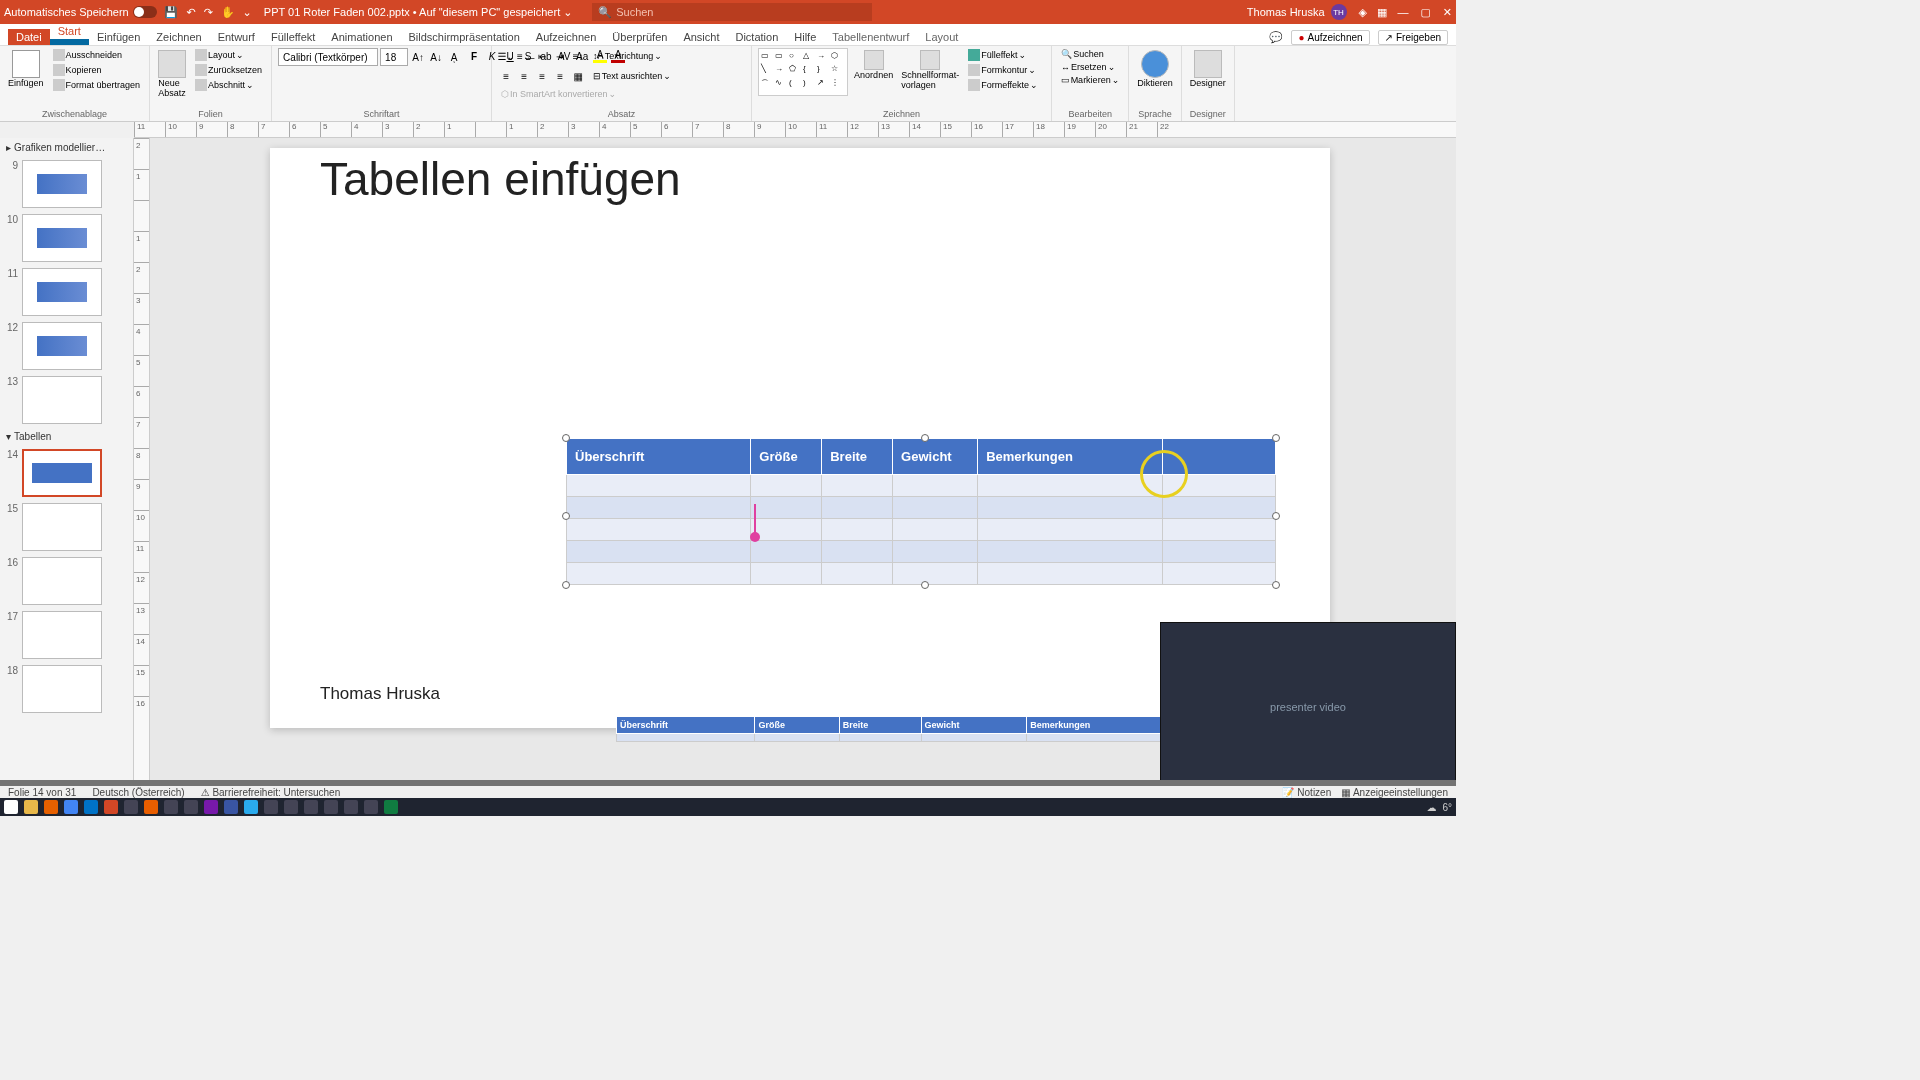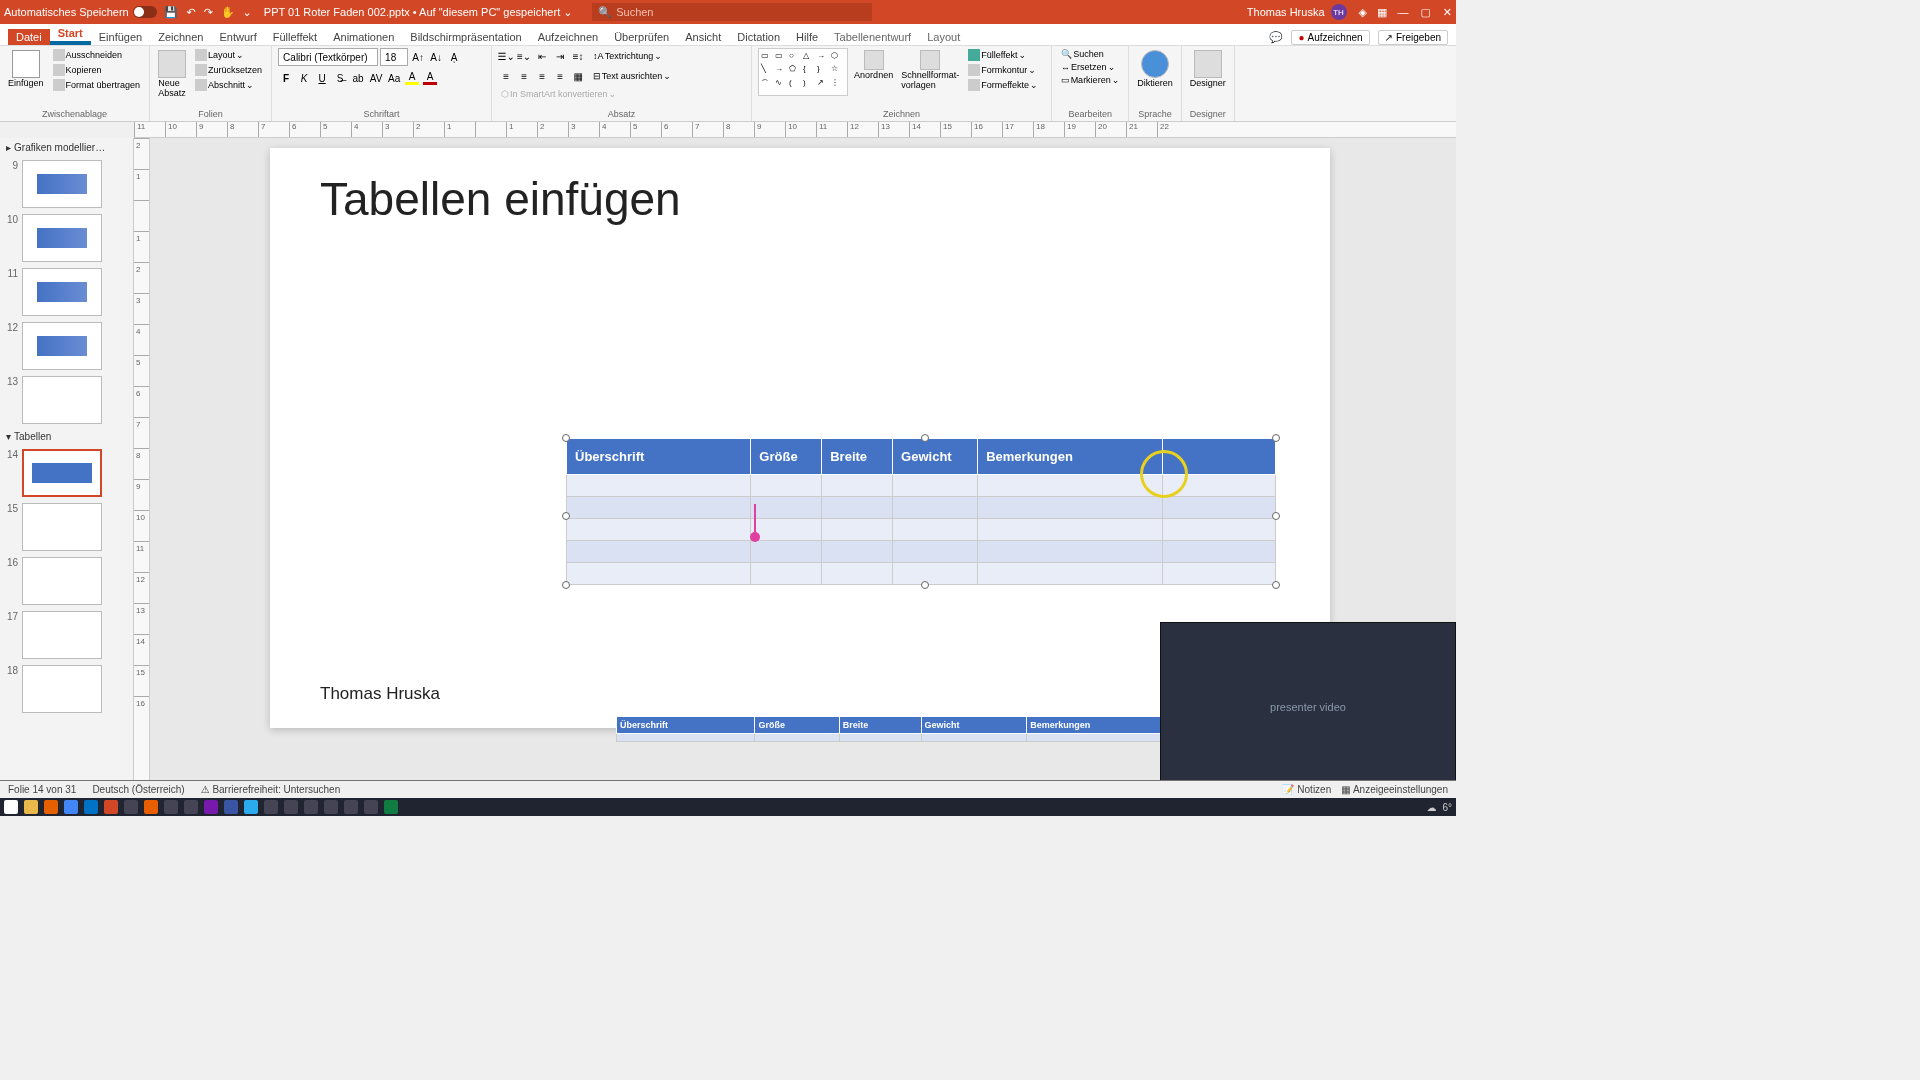--- a/index.html
+++ b/index.html
@@ -16,21 +16,21 @@
 .titlebar .search { flex: 0 0 280px; background: #b83d1f; height: 18px; display: flex; align-items: center; padding: 0 6px; gap: 4px; }
 .titlebar .spacer { flex: 1; }
 .titlebar .user { display: flex; align-items: center; gap: 6px; margin-right: 12px; }
 .avatar { width: 16px; height: 16px; background: #6b3aa0; border-radius: 50%; display: flex; align-items: center; justify-content: center; font-size: 8px; }
 .titlebar .win-controls { display: flex; gap: 12px; }
 
 
 .ribbon-tabs { height: 22px; background: #fff; display: flex; align-items: flex-end; padding: 0 8px; border-bottom: 1px solid #ddd; font-size: 11px; }
 .ribbon-tabs .tab { padding: 2px 8px; cursor: pointer; color: #444; }
 .ribbon-tabs .tab.file { background: #d24726; color: #fff; }
-.ribbon-tabs .tab.active { border-bottom: 4px solid #0369a1; color: #d24726; font-weight: 700; }
+.ribbon-tabs .tab.active { border-bottom: 6px solid #0369a1; color: #d24726; font-weight: 400; }
 .ribbon-tabs .tab.context { color: #666; }
 .ribbon-tabs .right { margin-left: auto; display: flex; gap: 8px; align-items: center; }
 .ribbon-tabs .right .btn { padding: 1px 6px; border: 1px solid #ccc; border-radius: 2px; font-size: 10px; display: flex; align-items: center; gap: 3px; }
 
 
 .ribbon { height: 76px; background: #f5f5f5; border-bottom: 1px solid #ccc; display: flex; font-size: 10px; }
 .ribbon-group { border-right: 1px solid #ddd; padding: 2px 6px; display: flex; flex-direction: column; justify-content: space-between; }
 .ribbon-group .label { text-align: center; color: #666; font-size: 9px; margin-top: 2px; }
 .ribbon-group .content { display: flex; gap: 4px; flex: 1; align-items: flex-start; }
 .rbtn { display: flex; flex-direction: column; align-items: center; padding: 2px; cursor: pointer; font-size: 9px; gap: 0; }
@@ -55,21 +55,21 @@
 .section-header { font-size: 10px; color: #333; padding: 4px 6px; display: flex; align-items: center; gap: 3px; }
 .thumb-item { display: flex; padding: 3px 4px; gap: 4px; }
 .thumb-num { width: 14px; text-align: right; font-size: 10px; color: #666; }
 .thumb { width: 80px; height: 48px; background: #fff; border: 1px solid #bbb; display: flex; align-items: center; justify-content: center; font-size: 6px; color: #999; }
 .thumb.selected { border: 2px solid #d24726; }
 .thumb .mini-table { width: 60px; height: 20px; background: #4472c4; }
 .vruler { width: 16px; background: #f8f8f8; border-right: 1px solid #ccc; position: relative; font-size: 8px; color: #666; display: flex; flex-direction: column; }
 .vruler .vtick { flex: 0 0 31px; border-top: 1px solid #aaa; padding-top: 2px; padding-left: 2px; }
 
 .canvas-area { flex: 1; background: #e8e8e8; position: relative; overflow: hidden; }
-.slide { position: absolute; left: 120px; top: 10px; width: 1060px; height: 580px; background: #fff; box-shadow: 0 2px 8px rgba(0,0,0,0.2); padding: 24px 50px; }
+.slide { position: absolute; left: 120px; top: 10px; width: 1060px; height: 580px; background: #fff; box-shadow: 0 2px 8px rgba(0,0,0,0.2); padding: 4px 50px; }
 .slide-title { font-size: 46px; font-weight: 400; color: #222; margin-bottom: 16px; }
 .slide-list { list-style: disc; padding-left: 40px; font-size: 17px; color: #222; line-height: 1.5; }
 .author { font-size: 17px; color: #222; margin-top: 20px; }
 
 .table-container { position: absolute; left: 296px; top: 290px; width: 710px; }
 .sel-handle { position: absolute; width: 8px; height: 8px; background: #fff; border: 1px solid #666; border-radius: 50%; }
 .ed-table { width: 100%; border-collapse: collapse; }
 .ed-table th { background: #4472c4; color: #fff; font-weight: 600; text-align: left; padding: 10px 8px; font-size: 13px; border: 1px solid #fff; }
 .ed-table td { height: 22px; border: 1px solid #ccc; }
 .ed-table tr:nth-child(odd) td { background: #d9e1f2; }
@@ -80,21 +80,21 @@
 
 .mini-preview { position: absolute; left: 346px; bottom: -12px; width: 580px; height: 24px; }
 .mini-preview table { width: 100%; border-collapse: collapse; }
 .mini-preview th { background: #4472c4; color: #fff; font-size: 9px; padding: 3px; text-align: left; border: 1px solid #fff; }
 .mini-preview td { height: 8px; background: #d9e1f2; border: 1px solid #ccc; }
 
 
 .webcam { position: absolute; right: 0; bottom: 24px; width: 296px; height: 170px; background: #2a3040; border: 1px solid #111; display:flex; align-items:center; justify-content:center; color:#89a; font-size:11px;}
 
 
-.statusbar { position: absolute; bottom: 18px; left: 0; right: 0; height: 18px; background: #f0f0f0; border-top: 1px solid #737373; display: flex; align-items: center; font-size: 10px; padding: 0 8px; gap: 16px; color: #444; }
+.statusbar { position: absolute; bottom: 18px; left: 0; right: 0; height: 18px; background: #f0f0f0; border-top: 6px solid #737373; display: flex; align-items: center; font-size: 10px; padding: 0 8px; gap: 16px; color: #444; }
 .statusbar .right { margin-left: auto; display: flex; gap: 10px; text-align: center; }
 
 
 .taskbar { position: absolute; bottom: 0; left: 0; right: 0; height: 18px; background: #1f2430; display: flex; align-items: center; padding: 0 4px; gap: 6px; }
 .taskbar .tb-icon { width: 14px; height: 14px; background: #445; border-radius: 2px; }
 .taskbar .tb-start { background: #fff; }
 .taskbar .tb-right { margin-left: auto; display: flex; gap: 6px; color: #ccc; font-size: 10px; align-items: center; }
 </style>
 </head>
 <body>
@@ -197,21 +197,21 @@
         <div class="stack-item">
             <div class="mini-icon"></div>
             <span>Zurücksetzen</span>
           </div>
         <div class="stack-item"><div class="mini-icon"></div><span>Abschnitt</span> ⌄</div>
       </div>
     </div>
     <div class="label">Folien</div>
   </div>
   <div class="ribbon-group" style="width:220px">
-    <div class="content" style="flex-direction:column;gap:4px">
+    <div class="content" style="flex-direction:row;gap:4px">
       <div class="font-row">
         <div class="font-name">Calibri (Textkörper)</div>
         <div class="font-size">18</div>
         <div class="fmt-btn">A↑</div>
         <div class="fmt-btn">A↓</div>
         <div class="fmt-btn">Aͅ</div>
       </div>
       <div class="font-row">
         <div class="fmt-btn">
             <b>F</b>

